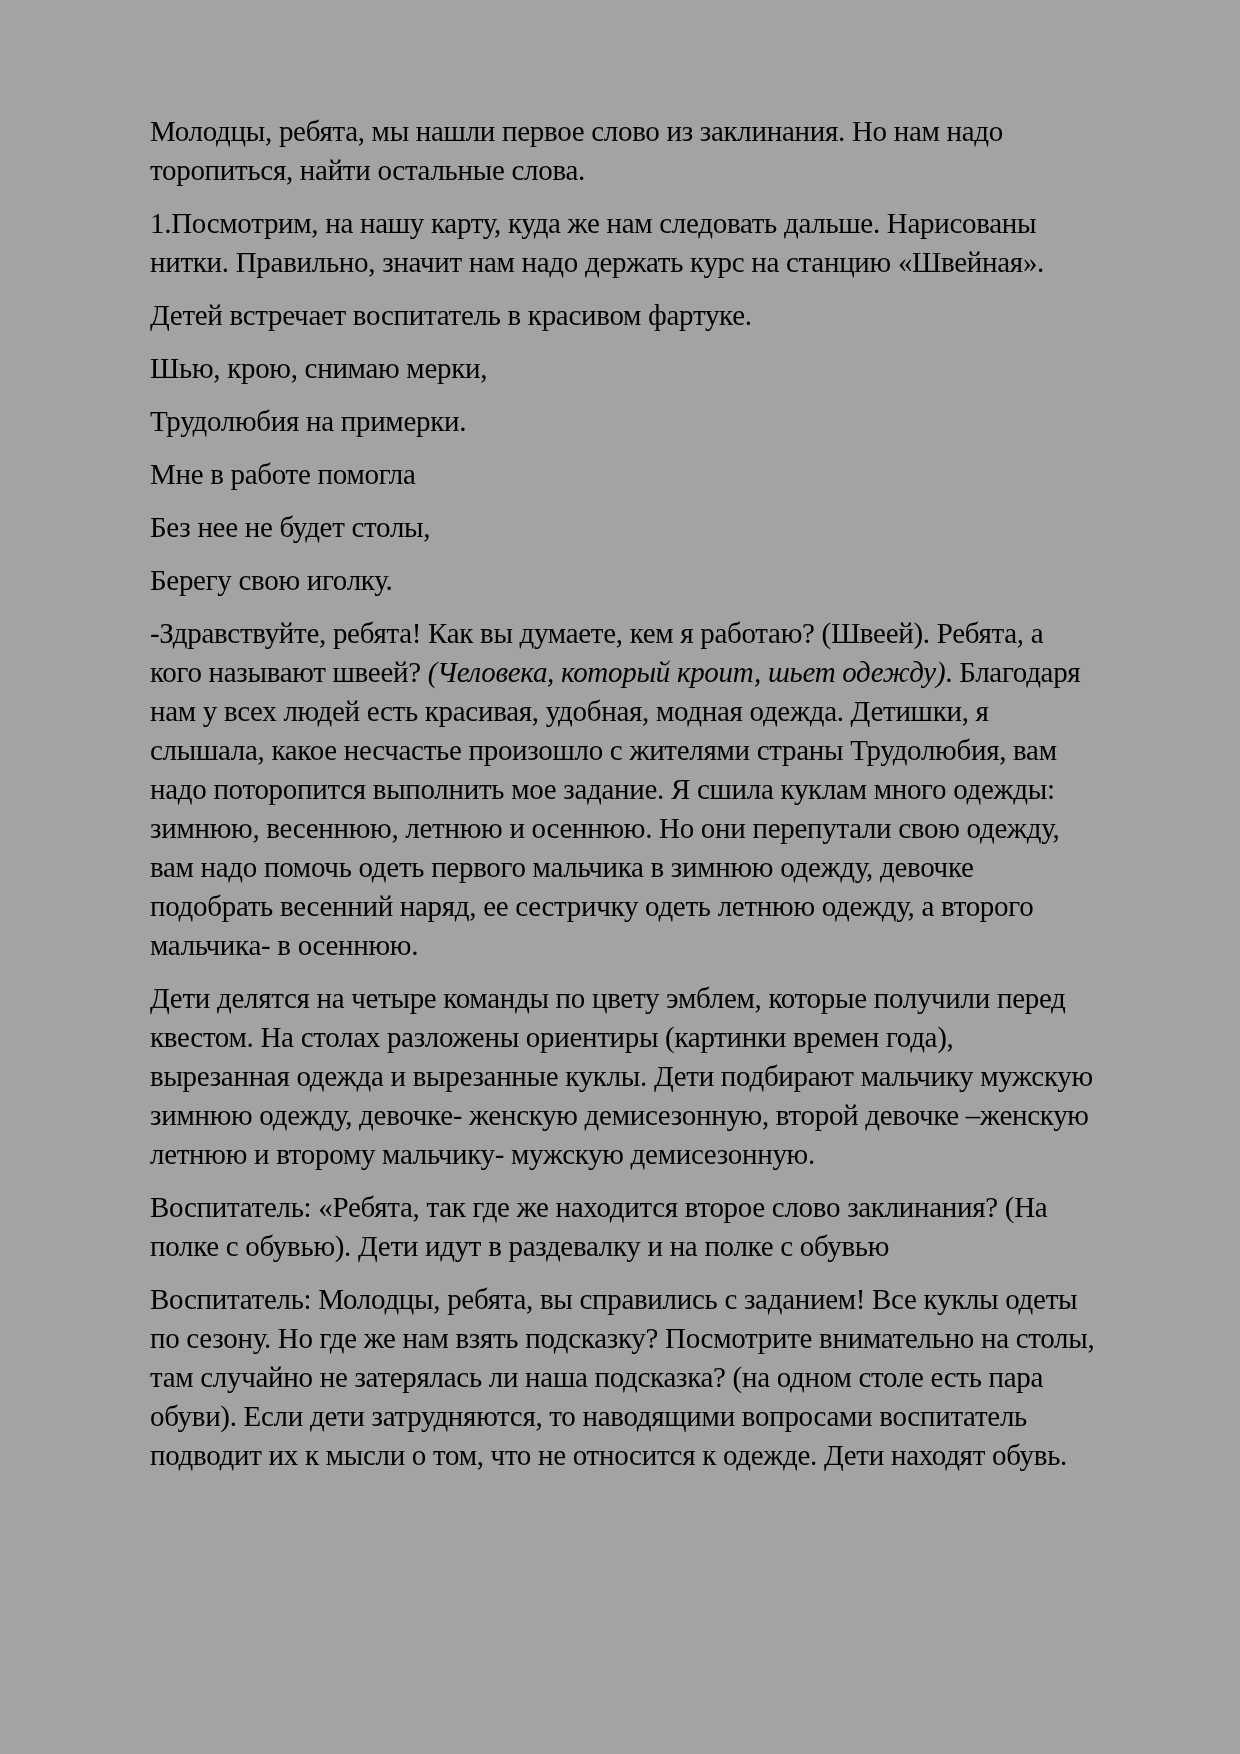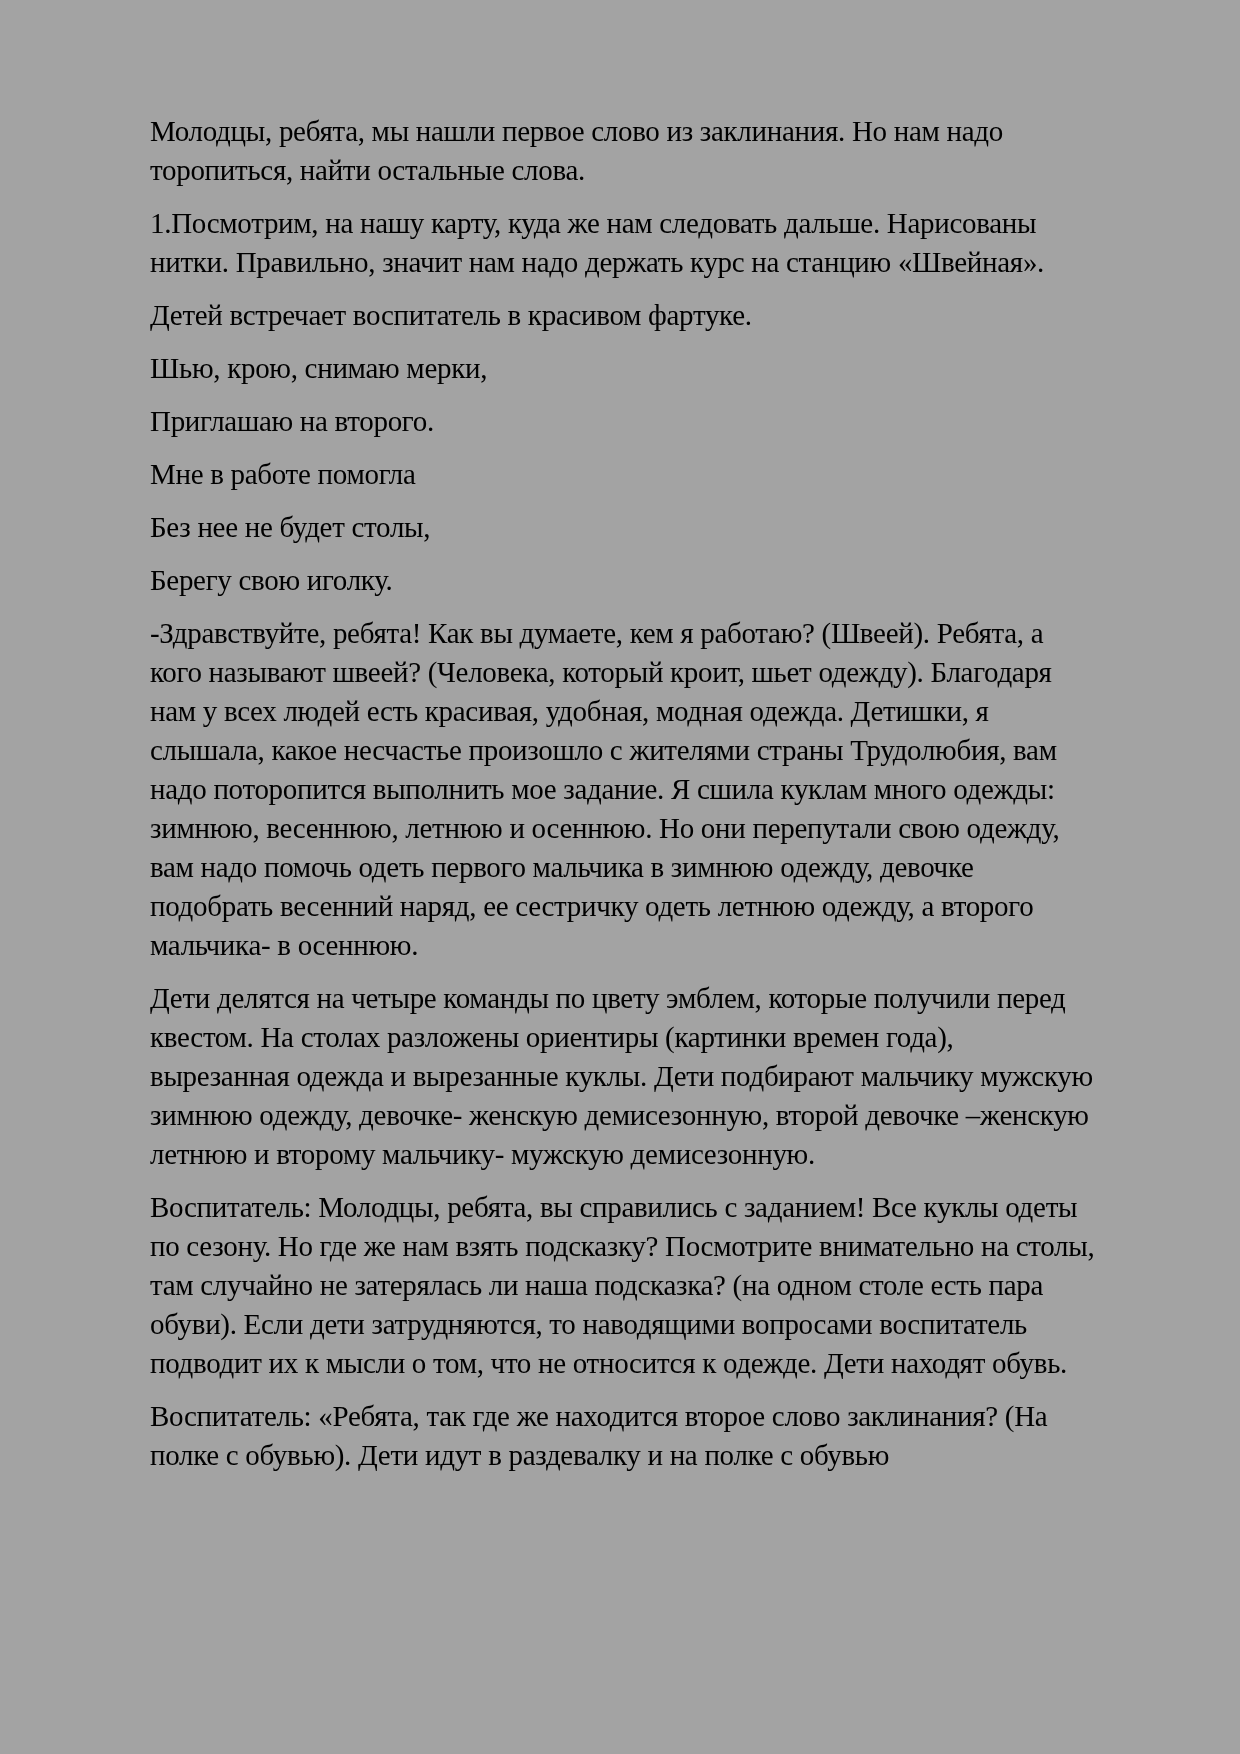--- a/index.html
+++ b/index.html
@@ -23,47 +23,48 @@
     font-size: 29px;
     line-height: 39px;
     color: #000000;
     letter-spacing: -0.3px;
   }
   .para {
     margin: 0 0 14px 0;
     text-align: left;
   }
   .italic {
+    font-style: italic;
   }
 </style>
 </head>
 <body>
 
 <div class="page">
   <div class="content">
 
     <p class="para">Молодцы, ребята, мы нашли первое слово из заклинания. Но нам надо торопиться, найти остальные слова.</p>
 
     <p class="para">1.Посмотрим, на нашу карту, куда же нам следовать дальше. Нарисованы нитки. Правильно, значит нам надо держать курс на станцию «Швейная».</p>
 
     <p class="para">Детей встречает воспитатель в красивом фартуке.</p>
 
     <p class="para">Шью, крою, снимаю мерки,</p>
 
-    <p class="para">Приглашаю на второго.</p>
+    <p class="para">Трудолюбия на примерки.</p>
 
     <p class="para">Мне в работе помогла</p>
 
 
     <p class="para">Без нее не будет столы,</p>
 
     <p class="para">Берегу свою иголку.</p>
 
     <p class="para"><span>-Здравствуйте, ребята! Как вы думаете, кем я работаю? (Швеей). Ребята, а кого называют швеей? </span><span class="italic">(Человека, который кроит, шьет одежду)</span><span>. Благодаря нам у всех людей есть красивая, удобная, модная одежда. Детишки, я слышала, какое несчастье произошло с жителями страны Трудолюбия, вам надо поторопится выполнить мое задание. Я сшила куклам много одежды: зимнюю, весеннюю, летнюю и осеннюю. Но они перепутали свою одежду, вам надо помочь одеть первого мальчика в зимнюю одежду, девочке подобрать весенний наряд, ее сестричку одеть летнюю одежду, а второго мальчика- в осеннюю.</span></p>
 
     <p class="para">Дети делятся на четыре команды по цвету эмблем, которые получили перед квестом. На столах разложены ориентиры (картинки времен года), вырезанная одежда и вырезанные куклы. Дети подбирают мальчику мужскую зимнюю одежду, девочке- женскую демисезонную, второй девочке –женскую летнюю и второму мальчику- мужскую демисезонную.</p>
 
+    <p class="para">Воспитатель: «Ребята, так где же находится второе слово заклинания? (На полке с обувью). Дети идут в раздевалку и на полке с обувью</p>
+
     <p class="para">Воспитатель: Молодцы, ребята, вы справились с заданием! Все куклы одеты по сезону. Но где же нам взять подсказку? Посмотрите внимательно на столы, там случайно не затерялась ли наша подсказка? (на одном столе есть пара обуви). Если дети затрудняются, то наводящими вопросами воспитатель подводит их к мысли о том, что не относится к одежде. Дети находят обувь.</p>
-
-    <p class="para">Воспитатель: «Ребята, так где же находится второе слово заклинания? (На полке с обувью). Дети идут в раздевалку и на полке с обувью</p>
 
   </div>
 </div>
 
 </body></html>

